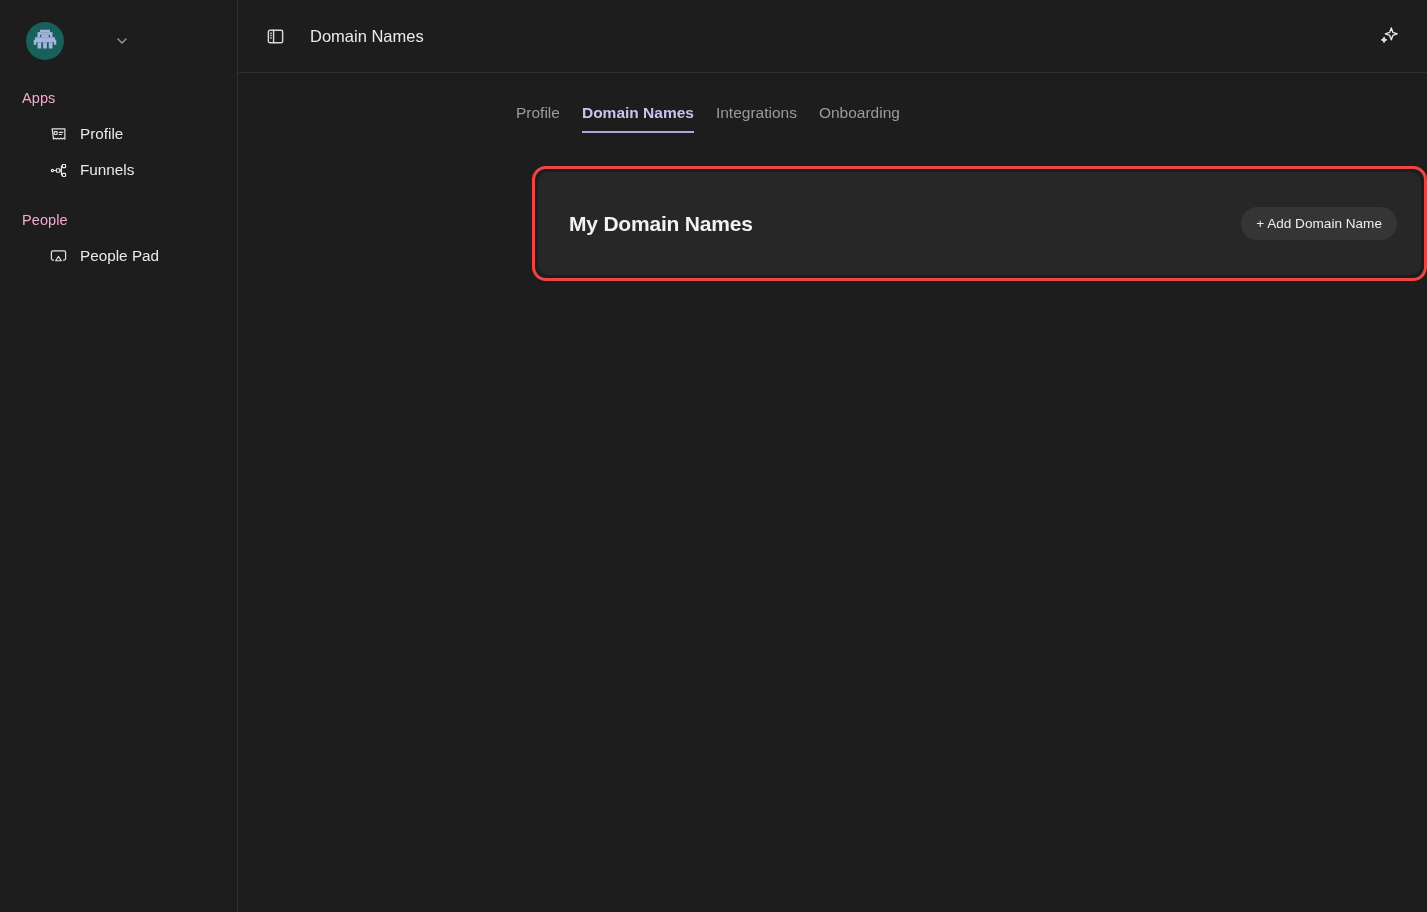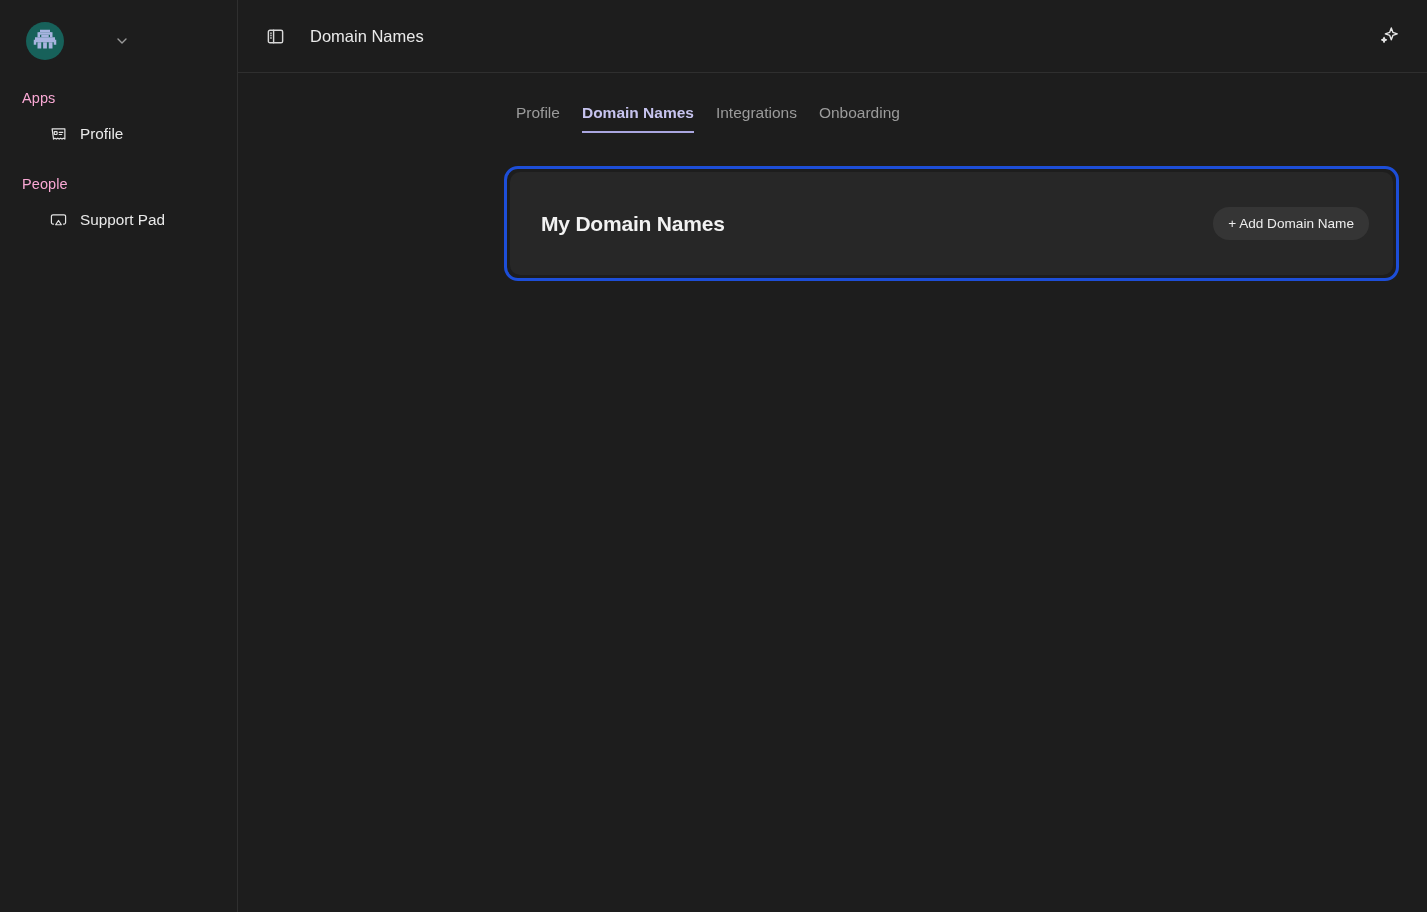--- a/index.html
+++ b/index.html
@@ -178,25 +178,26 @@
   }
 
   
   .content {
     flex: 1 1 auto;
     padding: 35px 28px 0 266px;
     overflow: hidden;
   }
 
   .card-highlight {
-    border: 3px solid #1d4ed8;
+    border: 3px solid #ef4444;
     border-radius: 14px;
     padding: 3px;
     width: 1133px;
     max-width: 100%;
+    margin-left: 28px;
   }
 
   .card {
     background: #272727;
     border-radius: 10px;
     height: 103px;
     display: flex;
     align-items: center;
     padding: 0 24px 0 31px;
   }
@@ -264,38 +265,52 @@
             <path d="M3 4h18v14.5l-2-1.3-2 1.3-2-1.3-2 1.3-2-1.3-2 1.3-2-1.3-2 1.3z"></path>
             <rect x="6" y="8" width="4" height="4" rx="0.6"></rect>
             <line x1="13" y1="9" x2="18" y2="9"></line>
             <line x1="13" y1="12" x2="16.5" y2="12"></line>
           </svg>
         </span>
         <span>Profile</span>
       </div>
 
 
+      <div class="nav-item">
+        <span class="nav-icon">
+          <svg width="17" height="17" viewBox="0 0 24 24" fill="none" stroke="currentColor" stroke-width="1.7" stroke-linecap="round" stroke-linejoin="round" aria-hidden="true">
+            <circle cx="3.5" cy="12" r="1.6"></circle>
+            <rect x="9" y="9.5" width="5" height="5" rx="1"></rect>
+            <rect x="17.5" y="3.5" width="4.5" height="4.5" rx="1"></rect>
+            <rect x="17.5" y="16" width="4.5" height="4.5" rx="1"></rect>
+            <line x1="5.2" y1="12" x2="9" y2="12"></line>
+            <path d="M14 11.6h2.2v-5.8h1.3"></path>
+            <path d="M14 12.6h2.2v5.6h1.3"></path>
+          </svg>
+        </span>
+        <span>Funnels</span>
+      </div>
 
 
 
     </div>
 
     <div class="section-gap"></div>
 
     <div class="nav-section-label">People</div>
     <div class="nav-list">
 
       <div class="nav-item">
         <span class="nav-icon">
           <svg width="17" height="17" viewBox="0 0 24 24" fill="none" stroke="currentColor" stroke-width="1.7" stroke-linecap="round" stroke-linejoin="round" aria-hidden="true">
             <path d="M5 17H4.2A2.2 2.2 0 0 1 2 14.8V6.2A2.2 2.2 0 0 1 4.2 4h15.6A2.2 2.2 0 0 1 22 6.2v8.6a2.2 2.2 0 0 1-2.2 2.2H19"></path>
             <polygon points="12 12 16 18 8 18"></polygon>
           </svg>
         </span>
-        <span>Support Pad</span>
+        <span>People Pad</span>
       </div>
 
     </div>
 
   </aside>
 
   <section class="main">
 
     <header class="topbar">
       <div class="panel-toggle">

